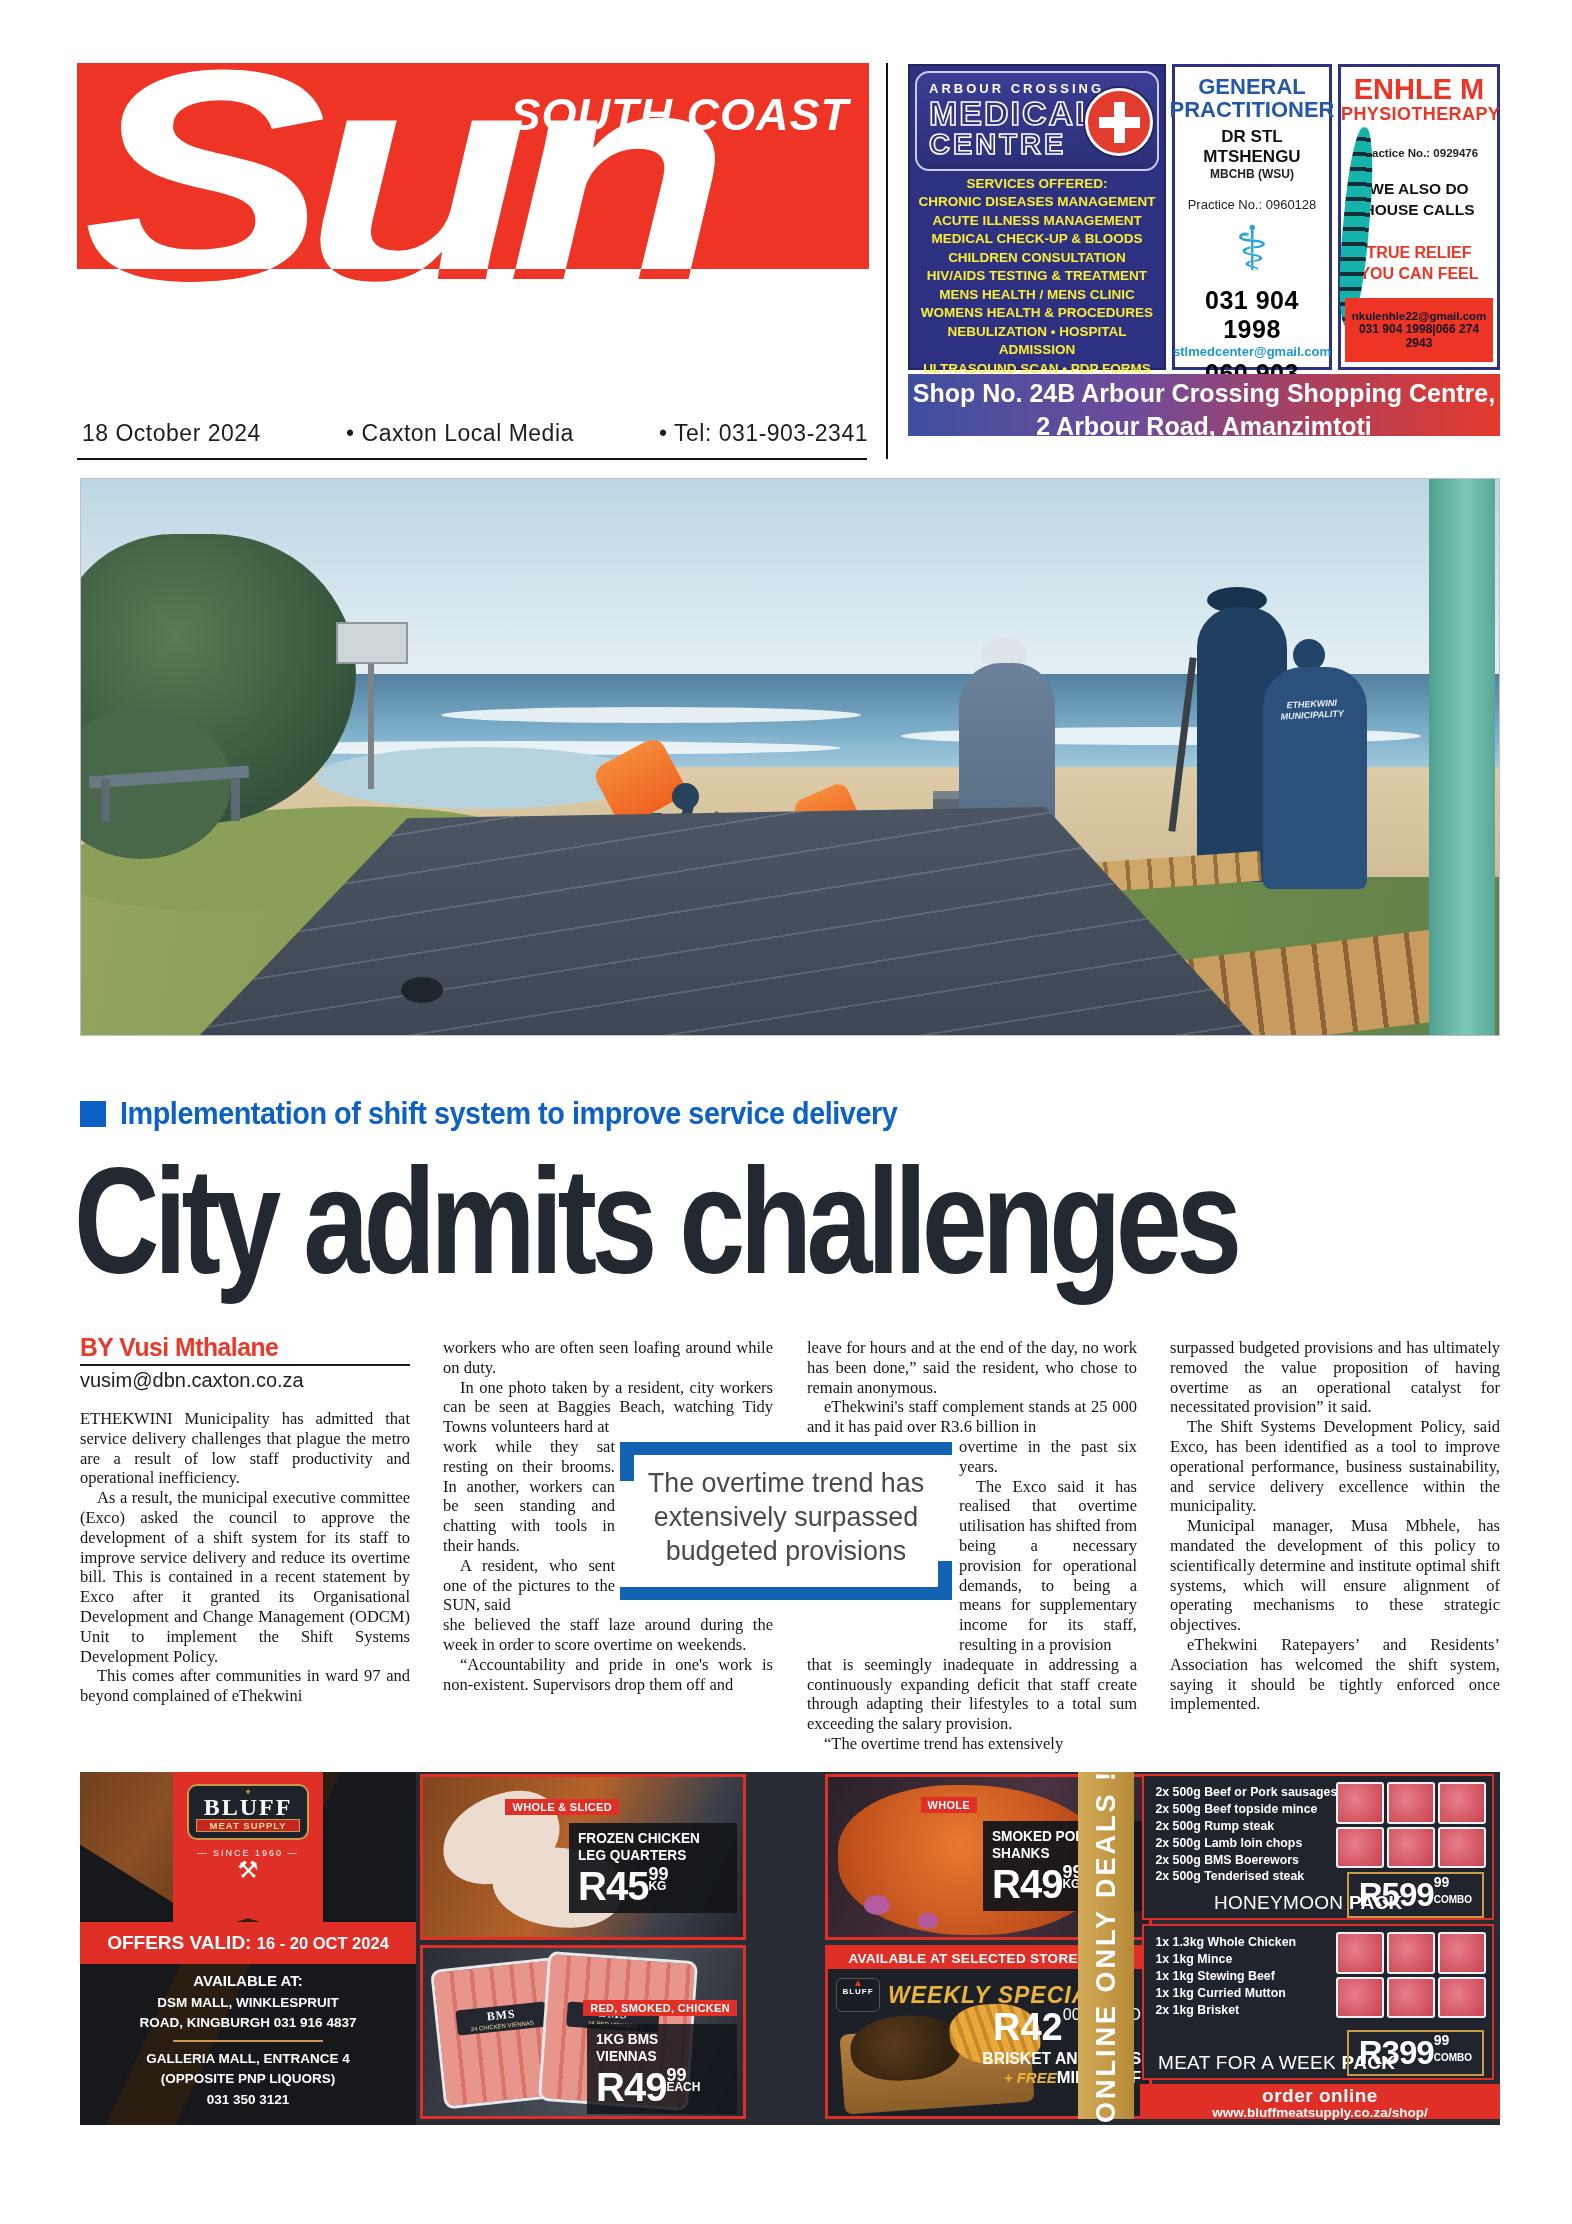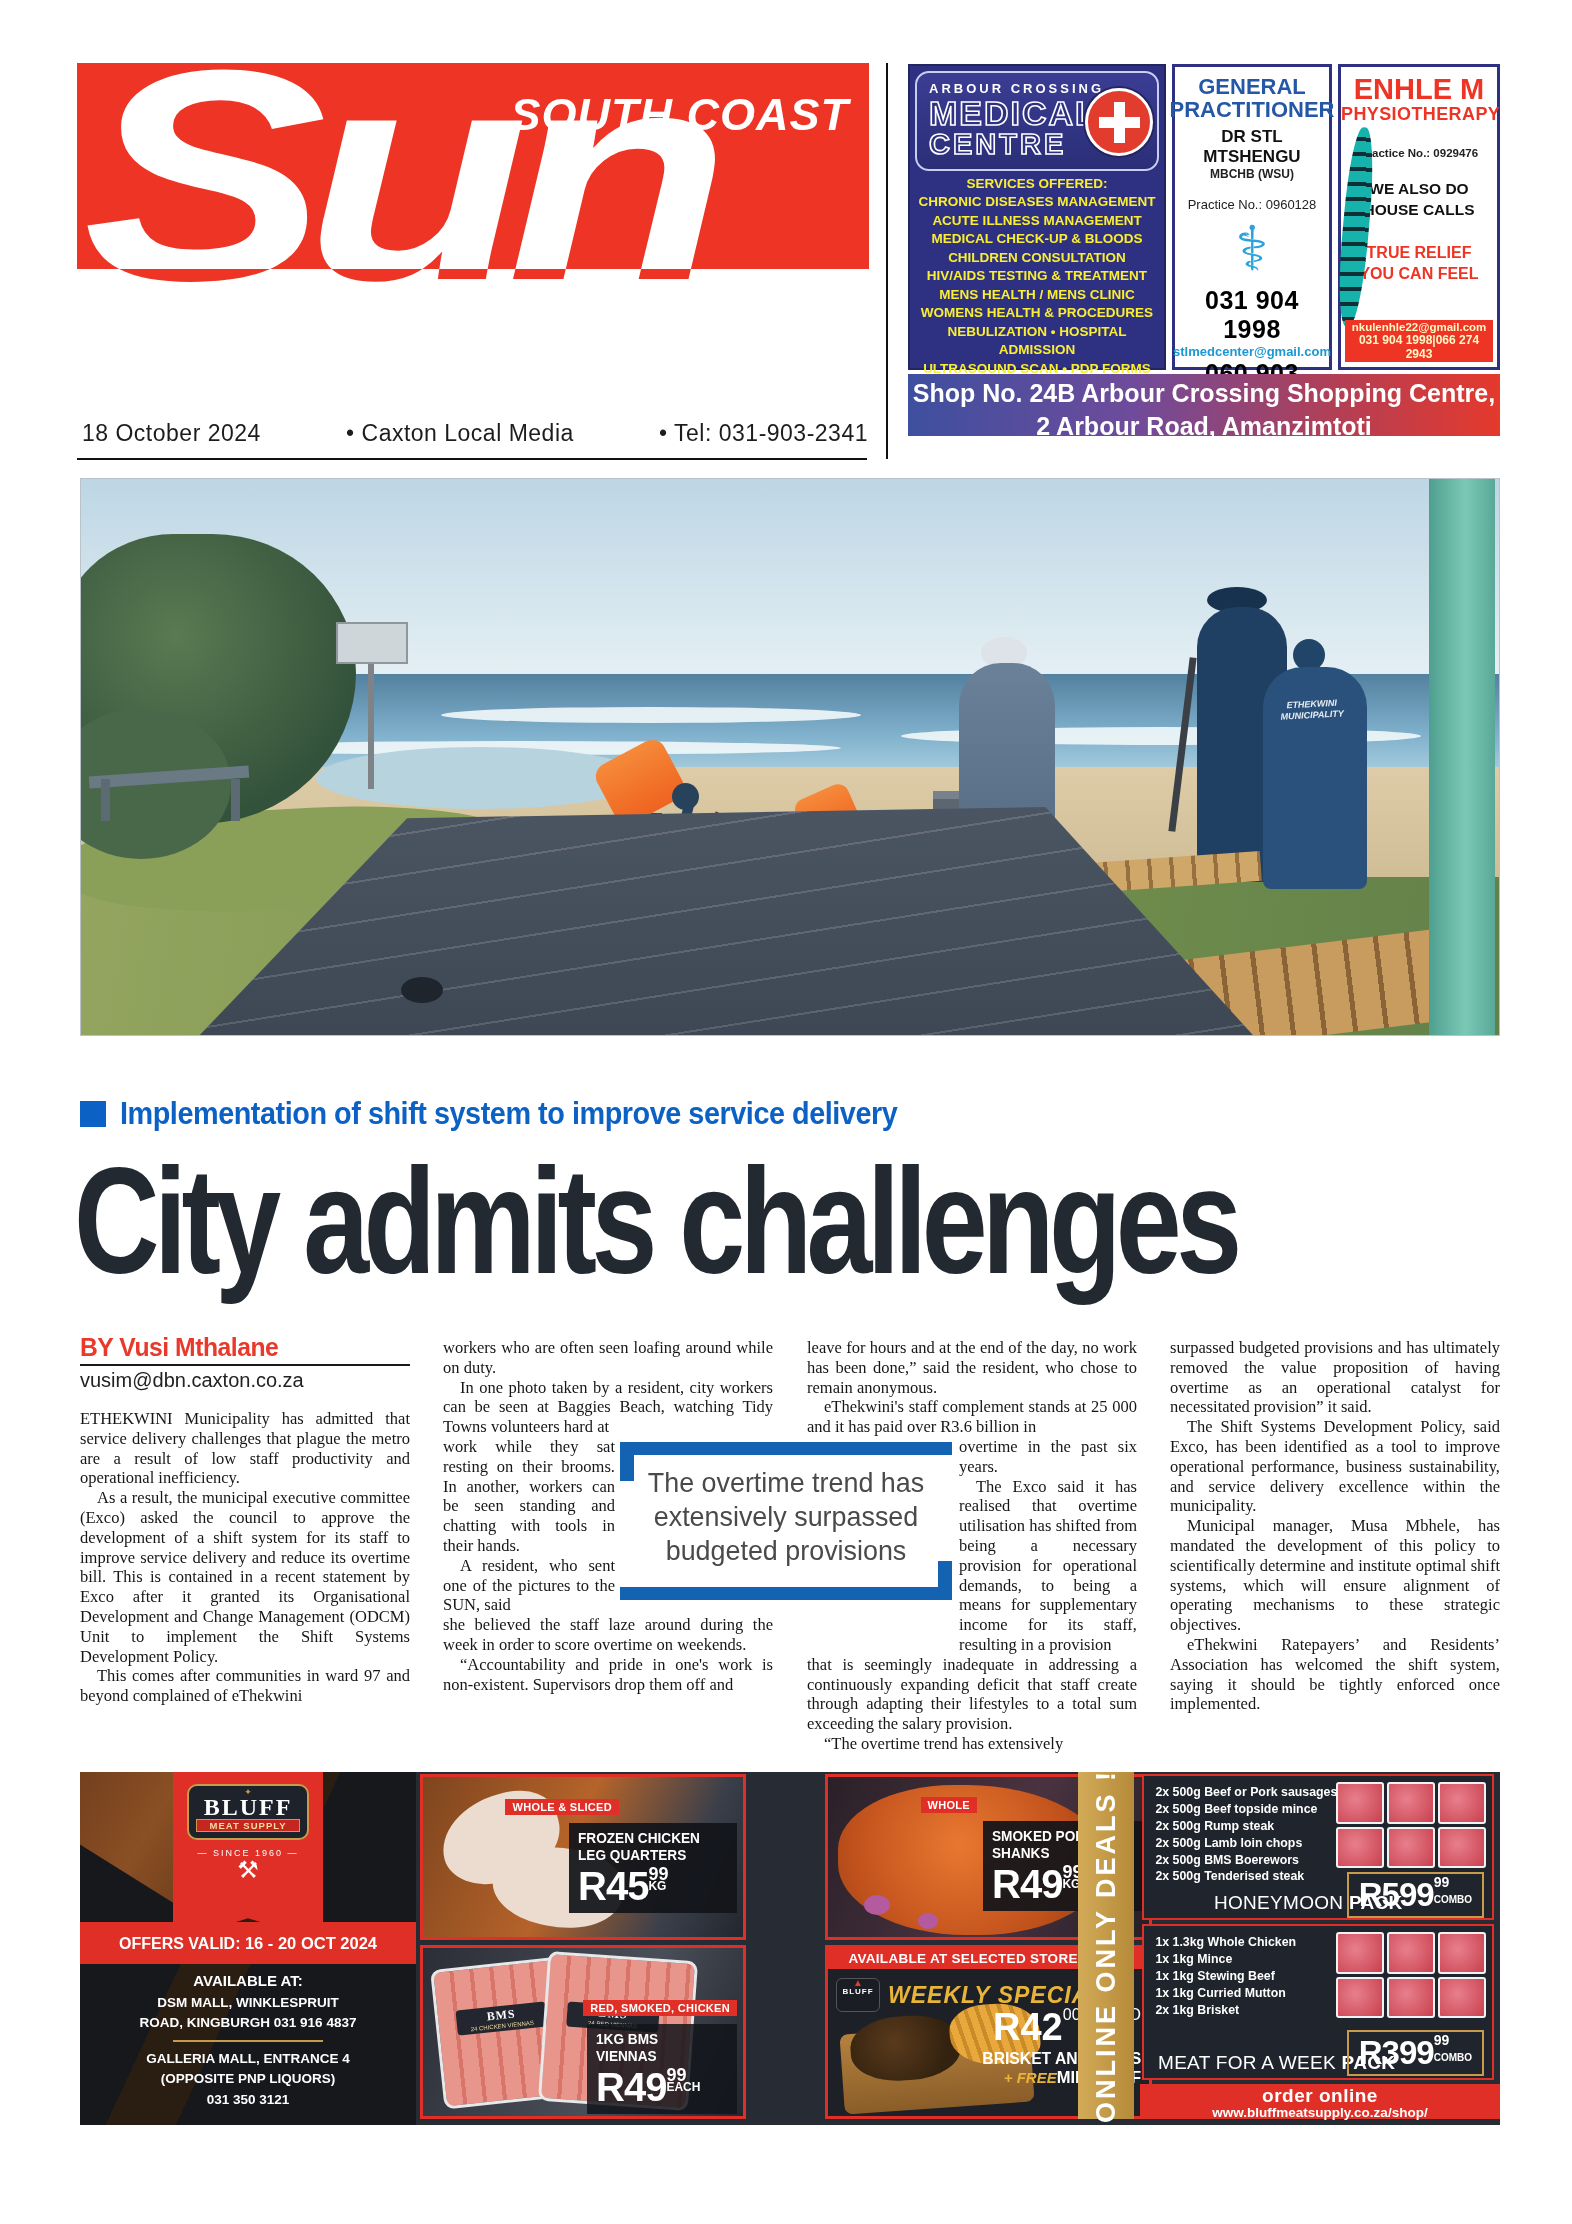--- a/index.html
+++ b/index.html
@@ -61,21 +61,21 @@
 
   .ad-ph{left:1338px;top:64px;width:162px;height:306px;background:#fff;
          border:3px solid var(--c-navy);text-align:center;position:absolute;
          padding-top:8px;}
   .ph-t1{color:var(--c-red);font-size:29px;font-weight:800;line-height:1;}
   .ph-t2{color:var(--c-red);font-size:18px;font-weight:800;letter-spacing:.4px;}
   .ph-prac{font-size:11.5px;font-weight:bold;color:#222;margin-top:22px;}
   .ph-b{font-size:15.5px;font-weight:800;color:#111;line-height:1.35;}
   .ph-r{font-size:16px;font-weight:800;color:var(--c-red);line-height:1.3;}
   .ph-foot{position:absolute;left:4px;right:4px;bottom:5px;background:var(--c-red);
-           color:#fef9c3;font-weight:bold;padding:1px 0;}
+           color:#0f172a;font-weight:bold;padding:12px 0;}
   .ph-foot .e{font-size:11.5px;} .ph-foot .p{font-size:12px;}
   .spine{position:absolute;left:2px;top:60px;width:26px;height:200px;border-radius:45%;
          transform:rotate(5deg);
          background:repeating-linear-gradient(176deg,#15b3ab 0 11px,#0e2f36 11px 15px);}
 
   .ad-banner{left:908px;top:374px;width:592px;height:62px;color:#fff;text-align:center;
              background:linear-gradient(90deg,#3e4f9f 0%,#6f4b9b 38%,#b23f56 72%,#e5392c 100%);
              font-weight:800;font-size:25px;line-height:1.3;padding-top:3px;}
 
   
@@ -181,21 +181,21 @@
          border-radius:10px;padding-top:2px;}
   .badge .star{color:var(--c-gold);font-size:9px;line-height:8px;}
   .badge .bl{color:#fff;font-size:24px;font-weight:800;letter-spacing:2px;line-height:22px;
              font-family:"Liberation Serif",serif;}
   .badge .ms{margin:1px auto 10px auto;width:104px;background:#c3271f;border:1px solid var(--c-gold);
              color:#f7dd9a;font-size:9.5px;font-weight:bold;letter-spacing:1px;}
   .since{color:#fff;font-size:9px;letter-spacing:2px;margin-top:8px;}
   .cleav{color:#fff;font-size:24px;line-height:24px;}
   .offers{position:absolute;left:0;top:150px;width:336px;height:42px;background:var(--c-adred);
           color:#fff;text-align:center;line-height:42px;white-space:nowrap;}
-  .offers .a{font-size:16px;font-weight:800;} .offers .b{font-size:16.5px;font-weight:bold;}
+  .offers .a{font-size:19px;font-weight:800;} .offers .b{font-size:16.5px;font-weight:bold;}
   .stores{position:absolute;left:0;top:198px;width:336px;text-align:center;color:#fff;
           font-weight:bold;font-size:13.5px;line-height:1.5;}
   .stores .t{font-size:15px;}
   .gold-hr{width:150px;height:2px;background:var(--c-gold);margin:7px auto;}
 
   .tile{position:absolute;border:3px solid var(--c-adred);overflow:hidden;}
   .tag{position:absolute;background:var(--c-adred);color:#fff;font-size:11px;font-weight:800;
        padding:2px 7px;letter-spacing:.3px;white-space:nowrap;}
   .tinfo{position:absolute;background:rgba(18,20,26,.93);color:#fff;padding:7px 9px;}
   .tinfo .tt{font-size:14.5px;font-weight:800;line-height:1.15;transform:scaleX(.94);

